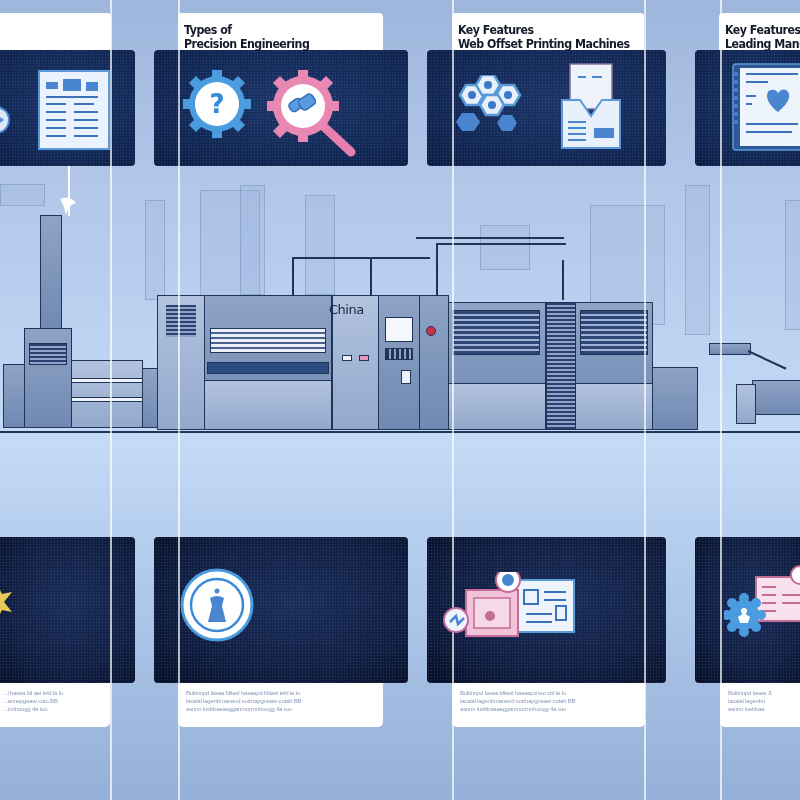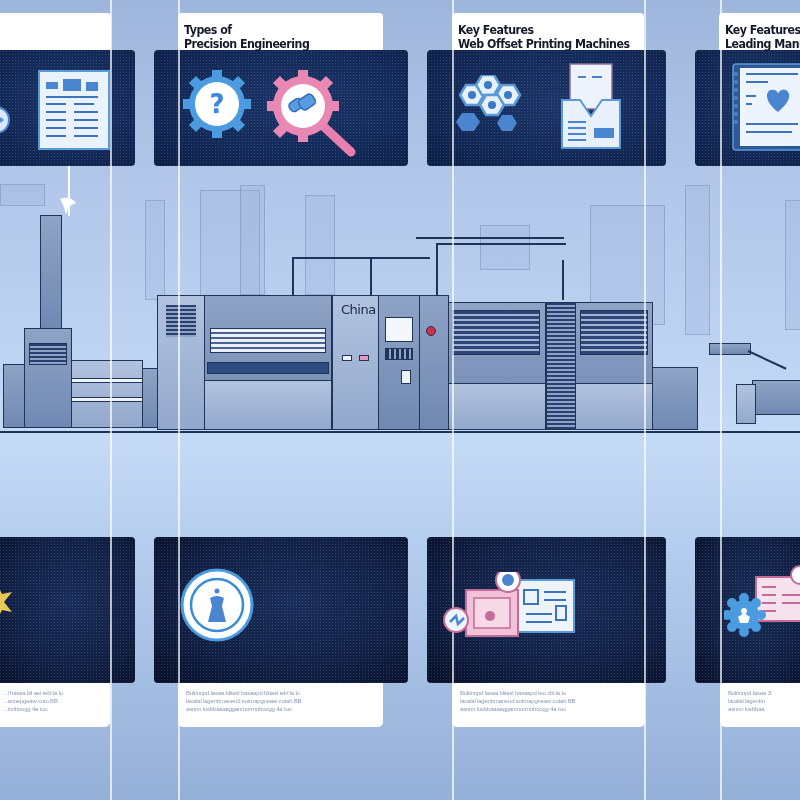--- a/index.html
+++ b/index.html
@@ -239,21 +239,21 @@
   <div class="m mgrey" style="left:142px; top:368px; width:16px; height:60px;"></div>
 
   <div class="m mlight" style="left:157px; top:295px; width:48px; height:135px;"></div>
   <div class="m vent" style="left:166px; top:305px; width:30px; height:32px; border:none;"></div>
   <div class="m mgrey" style="left:204px; top:295px; width:128px; height:135px;"></div>
   <div class="m rollers" style="left:210px; top:328px; width:116px; height:25px;"></div>
   <div class="m" style="left:207px; top:362px; width:122px; height:12px; background:#2f4c82;"></div>
   <div class="m mlight" style="left:204px; top:380px; width:128px; height:50px;"></div>
 
   <div class="m mlight" style="left:332px; top:295px; width:48px; height:135px;"></div>
-  <div class="china-label" style="left:341px; top:302px;">China</div>
+  <div class="china-label" style="left:329px; top:302px;">China</div>
   <div class="m" style="left:342px; top:355px; width:10px; height:6px; background:#eef3fb;"></div>
   <div class="m" style="left:359px; top:355px; width:10px; height:6px; background:#e39ab8;"></div>
 
   <div class="m mgrey" style="left:378px; top:295px; width:42px; height:135px;"></div>
   <div class="m" style="left:385px; top:317px; width:28px; height:25px; background:#f4f7fc;"></div>
   <div class="m" style="left:385px; top:348px; width:28px; height:12px; background:repeating-linear-gradient(90deg,#1f3558 0 3px,#8ea3c5 3px 5px);"></div>
   <div class="m" style="left:401px; top:370px; width:10px; height:14px; background:#eef3fb;"></div>
   <div class="m mgrey" style="left:419px; top:295px; width:30px; height:135px;"></div>
   <div class="abs" style="left:426px; top:326px; width:10px; height:10px; border-radius:50%; background:#d03048; border:1.5px solid #1f3558;"></div>
 

